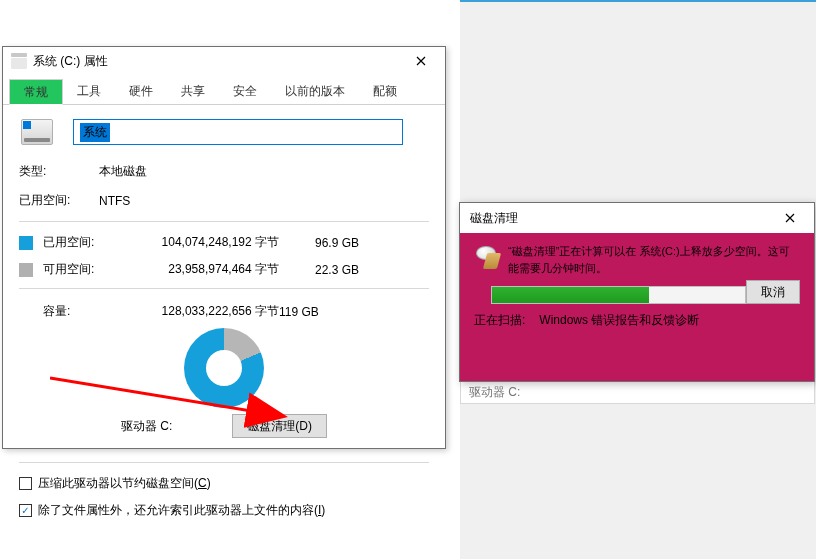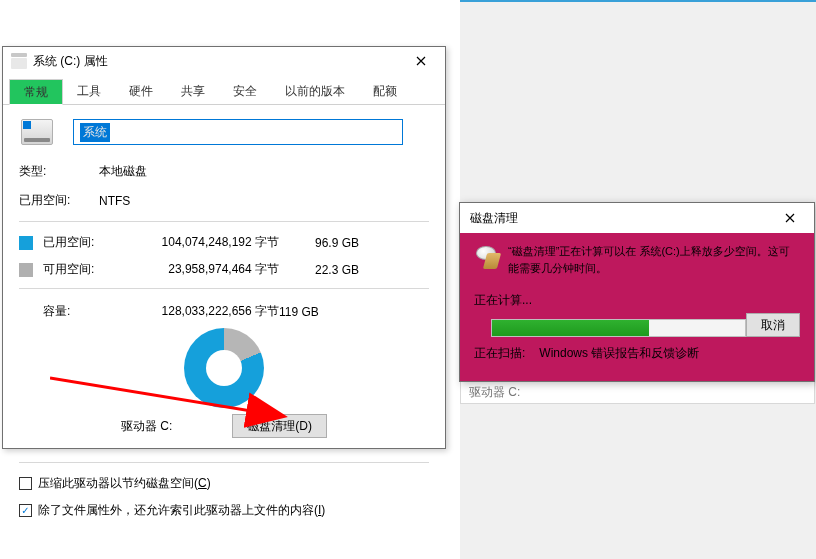--- a/index.html
+++ b/index.html
@@ -21,21 +21,21 @@
   .tab { height: 26px; padding: 0 14px; display: flex; align-items: center; font-size: 12px; color: #333; cursor: pointer; position: relative; }
   .tab.active { border: 1px solid #d0d0d0; border-bottom: 1px solid #fff; background: #22c55e; margin-bottom: -1px; }
 
   .content { padding: 14px 16px 10px 16px; }
   .drive-header { display: flex; align-items: center; margin-bottom: 18px; }
   .drive-icon { width: 32px; height: 26px; margin-right: 20px; margin-left: 2px; position: relative; }
   .drive-icon .case { position: absolute; inset: 0; background: linear-gradient(#f4f4f4,#d4d4d4); border: 1px solid #b0b0b0; border-radius: 2px; }
   .drive-icon .flag { position: absolute; left: 2px; top: 2px; width: 8px; height: 8px; background: #0078d7; }
   .drive-icon .slot { position: absolute; left: 3px; bottom: 3px; right: 3px; height: 4px; background: #888; border-radius: 1px; }
   .name-input { flex: 1; height: 26px; border: 1px solid #0078d7; padding: 0 6px; display: flex; align-items: center; margin-right: 26px; }
-  .name-input .sel { background: #0078d7; color: #e5e5e5; padding: 1px 3px; font-size: 12px; }
+  .name-input .sel { background: #0078d7; color: #000000; padding: 1px 3px; font-size: 12px; }
 
   .proprow { display: flex; align-items: center; margin-bottom: 12px; font-size: 12px; }
   .proprow .lab { width: 80px; color: #000; }
   .proprow .val { color: #000; }
 
   hr.sep { border: none; border-top: 1px solid #d8d8d8; margin: 8px 0 12px 0; }
 
   .space-row { display: flex; align-items: center; margin-bottom: 10px; font-size: 12px; }
   .sq { width: 14px; height: 14px; margin-right: 10px; }
   .sq.used { background: #15a0db; }
@@ -203,21 +203,20 @@
     </span>
   </div>
   <div class="clean-body">
     <div class="clean-row1">
       <div class="broom-icon">
         <div class="disc"></div>
           <div class="br"></div>
       </div>
       <div class="msg">“磁盘清理”正在计算可以在 系统(C:)上释放多少空间。这可能需要几分钟时间。</div>
     </div>
-    <div class="calc-label">正在计算...</div>
     <div class="progress-row">
       <div class="progress">
         <div class="bar"></div>
       </div>
       <span class="btn">
         <span>取消</span>
       </span>
     </div>
     <div class="scan-row">
       <span>正在扫描:</span>

